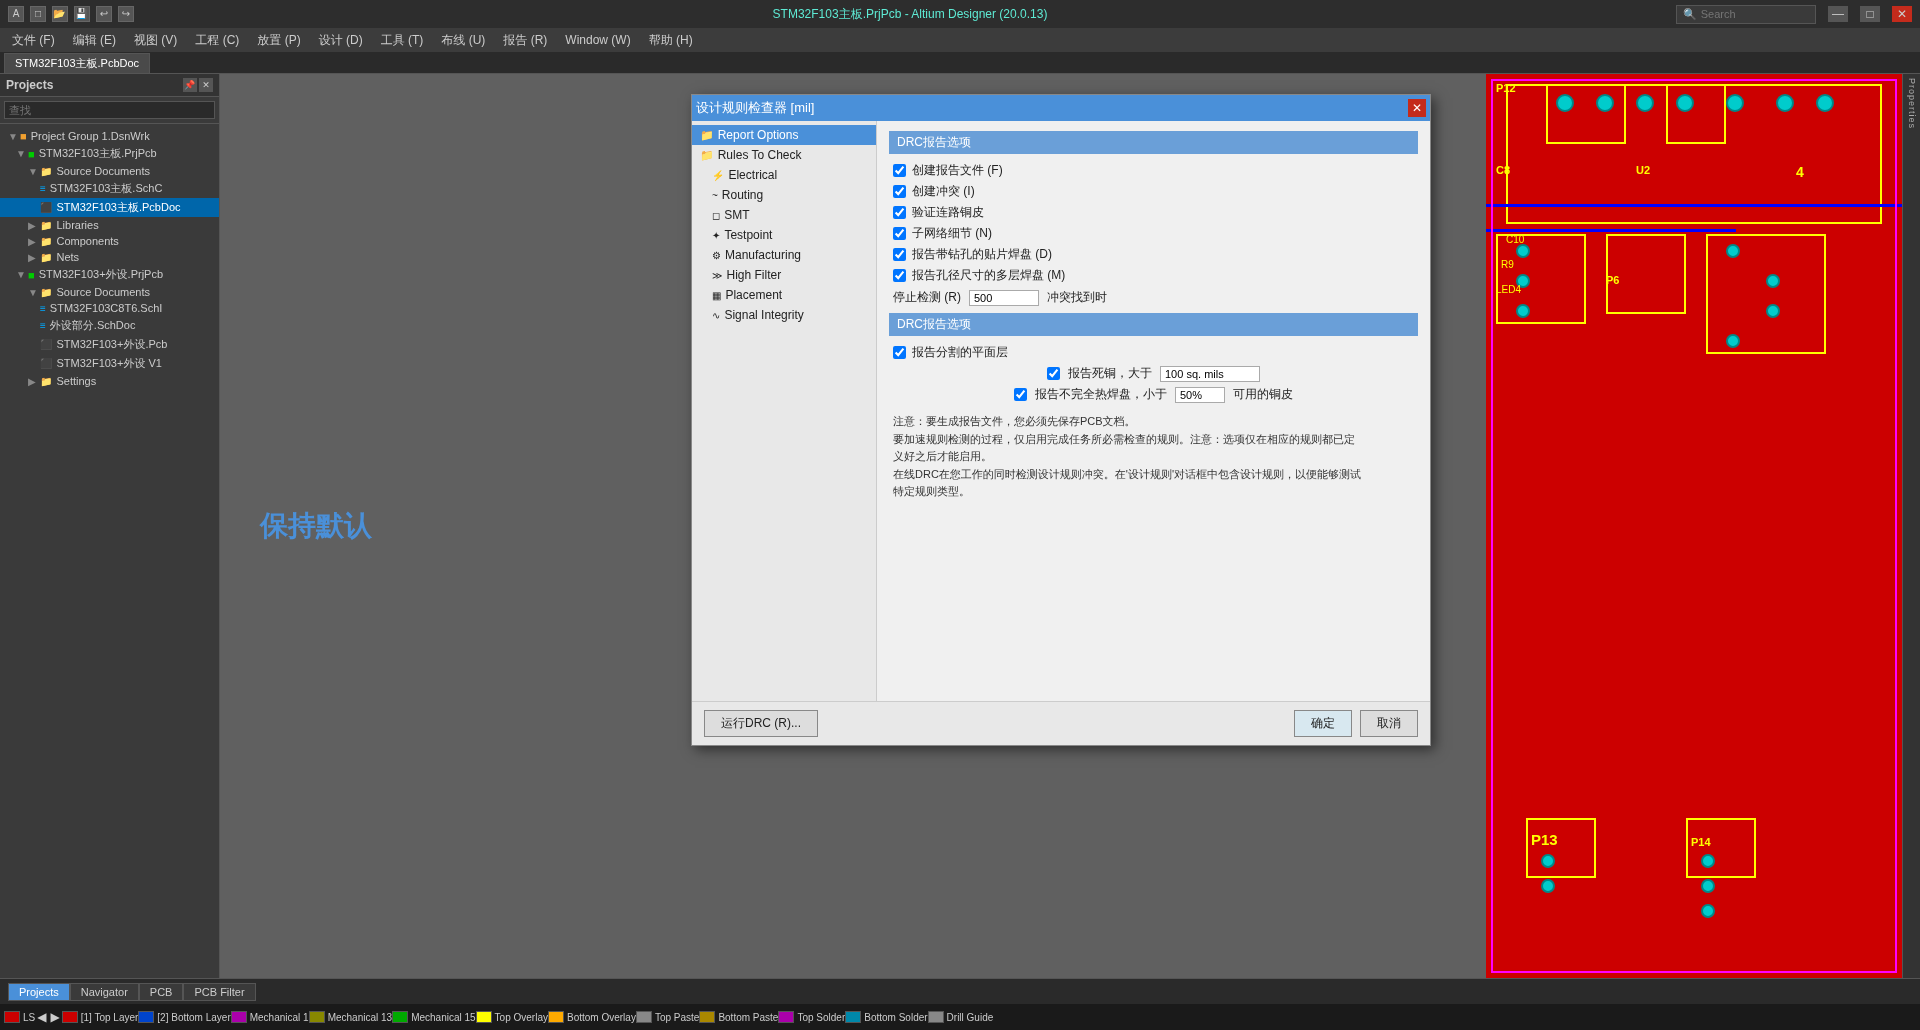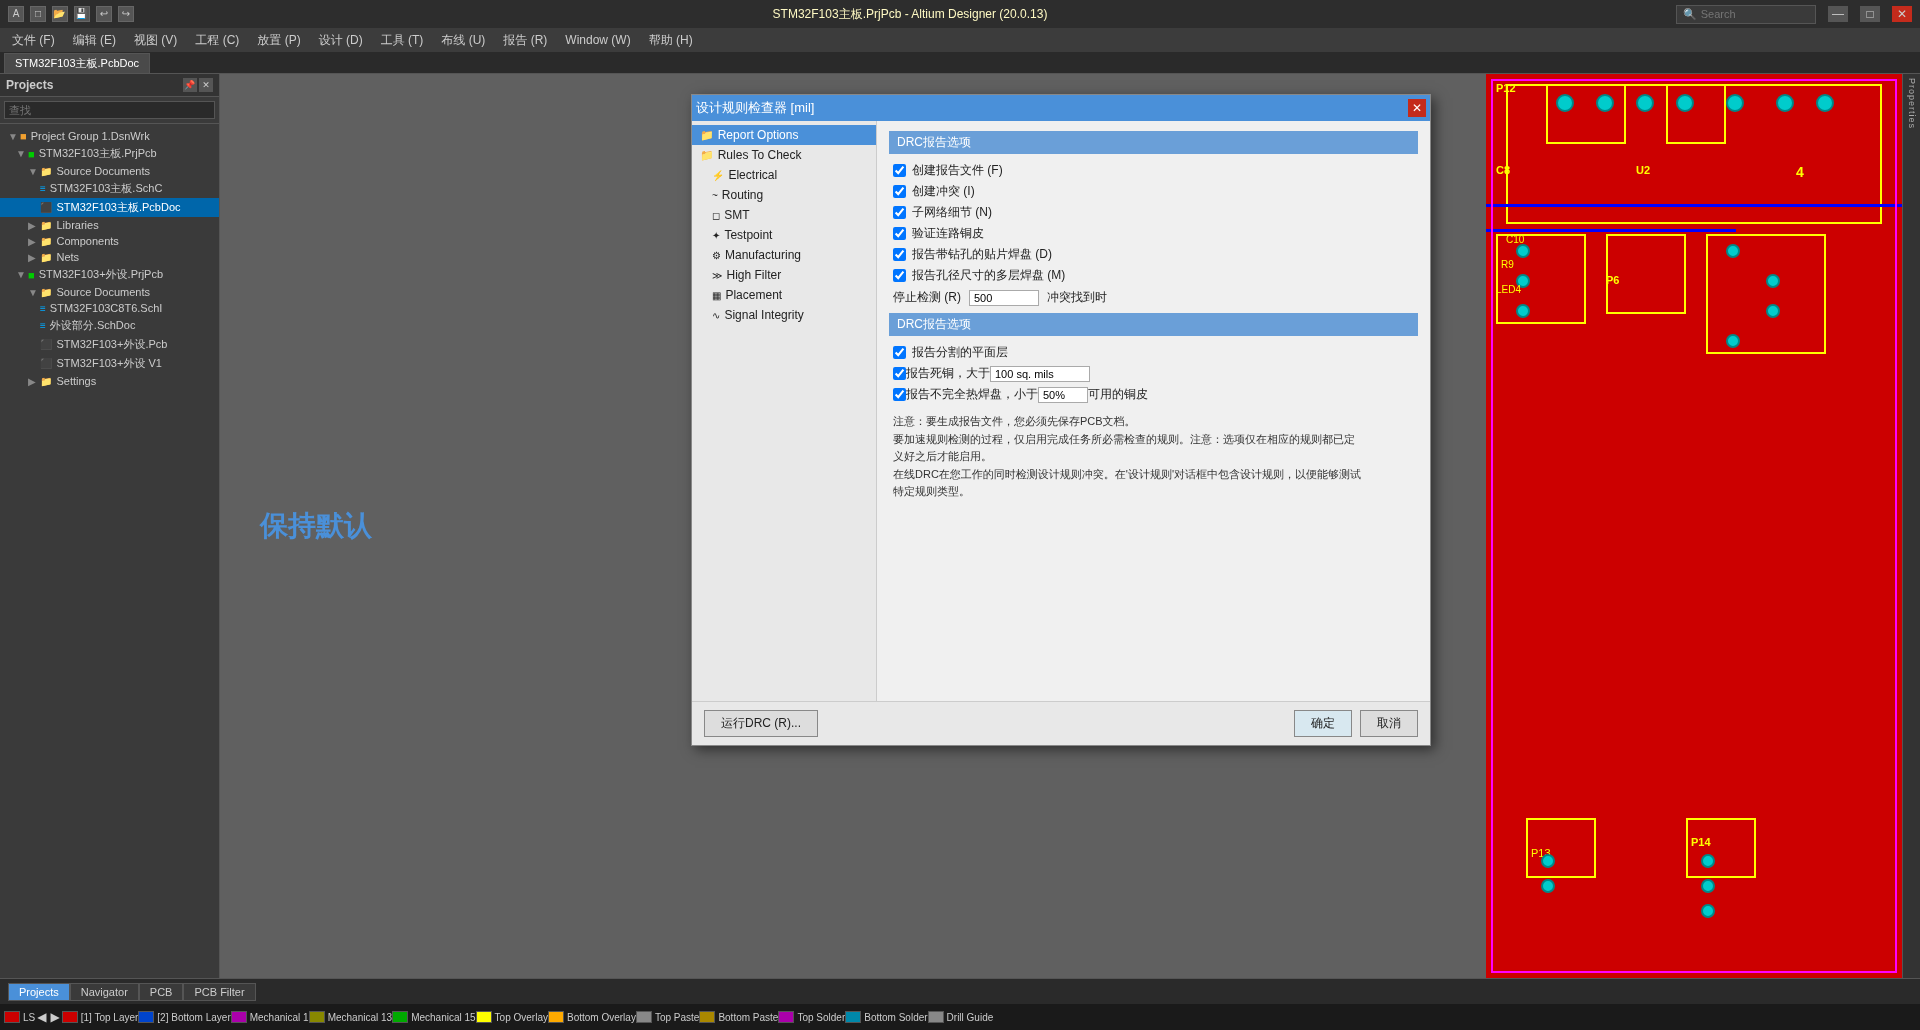--- a/index.html
+++ b/index.html
@@ -12,21 +12,21 @@
       display: flex;
       align-items: center;
       justify-content: space-between;
       color: #ccc;
       padding: 0 8px;
       font-size: 12px;
     }
     #title-bar-left { display: flex; align-items: center; gap: 4px; }
     #title-bar-icons { display: flex; gap: 6px; margin-right: 10px; }
     .tb-icon { width: 16px; height: 16px; background: #555; border: 1px solid #666; display: inline-block; font-size: 10px; text-align: center; line-height: 14px; color: #ccc; cursor: pointer; }
-    #title-bar-center { flex: 1; text-align: center; color: #fef9c3; }
+    #title-bar-center { flex: 1; text-align: center; color: #5eead4; }
     #title-bar-right { display: flex; align-items: center; gap: 12px; }
     .search-box { background: #3a3a3a; border: 1px solid #555; color: #ccc; padding: 2px 6px; font-size: 11px; width: 140px; display: flex; align-items: center; gap: 4px; }
     .search-box input { background: transparent; border: none; outline: none; color: #ccc; font-size: 11px; width: 110px; }
     .win-btn { width: 20px; height: 16px; background: #555; border: none; color: #ccc; font-size: 12px; cursor: pointer; display: flex; align-items: center; justify-content: center; }
     .win-btn.close { background: #c42b1c; }
 
     
     #menu-bar {
       height: 24px;
       background: #3c3c3c;
@@ -225,23 +225,25 @@
       border: 1px solid #aaa;
       padding: 1px 4px;
       font-size: 11px;
       width: 70px;
       background: white;
     }
     .section2 { margin-top: 4px; }
     .input-row2 {
       display: flex;
       align-items: center;
+      gap: 8px;
       padding: 2px 4px;
       font-size: 12px;
       color: #222;
+      justify-content: center;
     }
     .input-row2 input[type=text] {
       border: 1px solid #aaa;
       padding: 1px 4px;
       font-size: 11px;
       width: 90px;
       background: white;
     }
     .note-text {
       font-size: 11px;
@@ -516,21 +518,21 @@
       <div style="position:absolute; top:160px; left:20px; color:#ffff00; font-size:10px;">C10</div>
       <div style="position:absolute; top:185px; left:15px; color:#ffff00; font-size:10px;">R9</div>
       <div style="position:absolute; top:210px; left:10px; color:#ffff00; font-size:10px;">LED4</div>
 
       <div style="position:absolute; top:130px; left:0; width:100%; height:3px; background:#0000ff;"></div>
       <div style="position:absolute; top:155px; left:0; width:60%; height:3px; background:#0000ff;"></div>
 
       <div style="position:absolute; bottom:100px; left:40px; width:70px; height:60px; border: 2px solid #ffff00;"></div>
       <div style="position:absolute; bottom:100px; left:200px; width:70px; height:60px; border: 2px solid #ffff00;"></div>
 
-      <div style="position:absolute; bottom:119px; left:45px; color:#ffff00; font-size:11px; font-weight:normal;">P13</div>
+      <div style="position:absolute; bottom:130px; left:45px; color:#ffff00; font-size:15px; font-weight:bold;">P13</div>
       <div style="position:absolute; bottom:130px; left:205px; color:#ffff00; font-size:11px; font-weight:bold;">P14</div>
 
       <div style="position:absolute; bottom:110px; left:55px; width:14px; height:14px; border-radius:50%; background:#00cccc; border:2px solid #008888;"></div>
       <div style="position:absolute; bottom:85px; left:55px; width:14px; height:14px; border-radius:50%; background:#00cccc; border:2px solid #008888;"></div>
       <div style="position:absolute; bottom:110px; left:215px; width:14px; height:14px; border-radius:50%; background:#00cccc; border:2px solid #008888;"></div>
       <div style="position:absolute; bottom:85px; left:215px; width:14px; height:14px; border-radius:50%; background:#00cccc; border:2px solid #008888;"></div>
       <div style="position:absolute; bottom:60px; left:215px; width:14px; height:14px; border-radius:50%; background:#00cccc; border:2px solid #008888;"></div>
 
       <div style="position:absolute; top:5px; left:5px; right:5px; bottom:5px; border: 2px solid #ff00ff;"></div>
     </div>
@@ -594,25 +596,25 @@
             <div class="checkbox-row">
               <input type="checkbox" checked="" style="">
               <span>创建报告文件 (F)</span>
             </div>
             <div class="checkbox-row">
               <input type="checkbox" checked="" style="">
               <span>创建冲突 (I)</span>
             </div>
             <div class="checkbox-row">
               <input type="checkbox" checked="" style="">
+              <span>验证连路铜皮</span>
+            </div>
+            <div class="checkbox-row">
+              <input type="checkbox" checked="" style="">
               <span>子网络细节 (N)</span>
-            </div>
-            <div class="checkbox-row">
-              <input type="checkbox" checked="" style="">
-              <span>验证连路铜皮</span>
             </div>
             <div class="checkbox-row">
               <input type="checkbox" checked="" style="">
               <span>报告带钻孔的贴片焊盘 (D)</span>
             </div>
             <div class="checkbox-row">
               <input type="checkbox" checked="" style="">
               <span>报告孔径尺寸的多层焊盘 (M)</span>
             </div>
             <div class="input-row">

